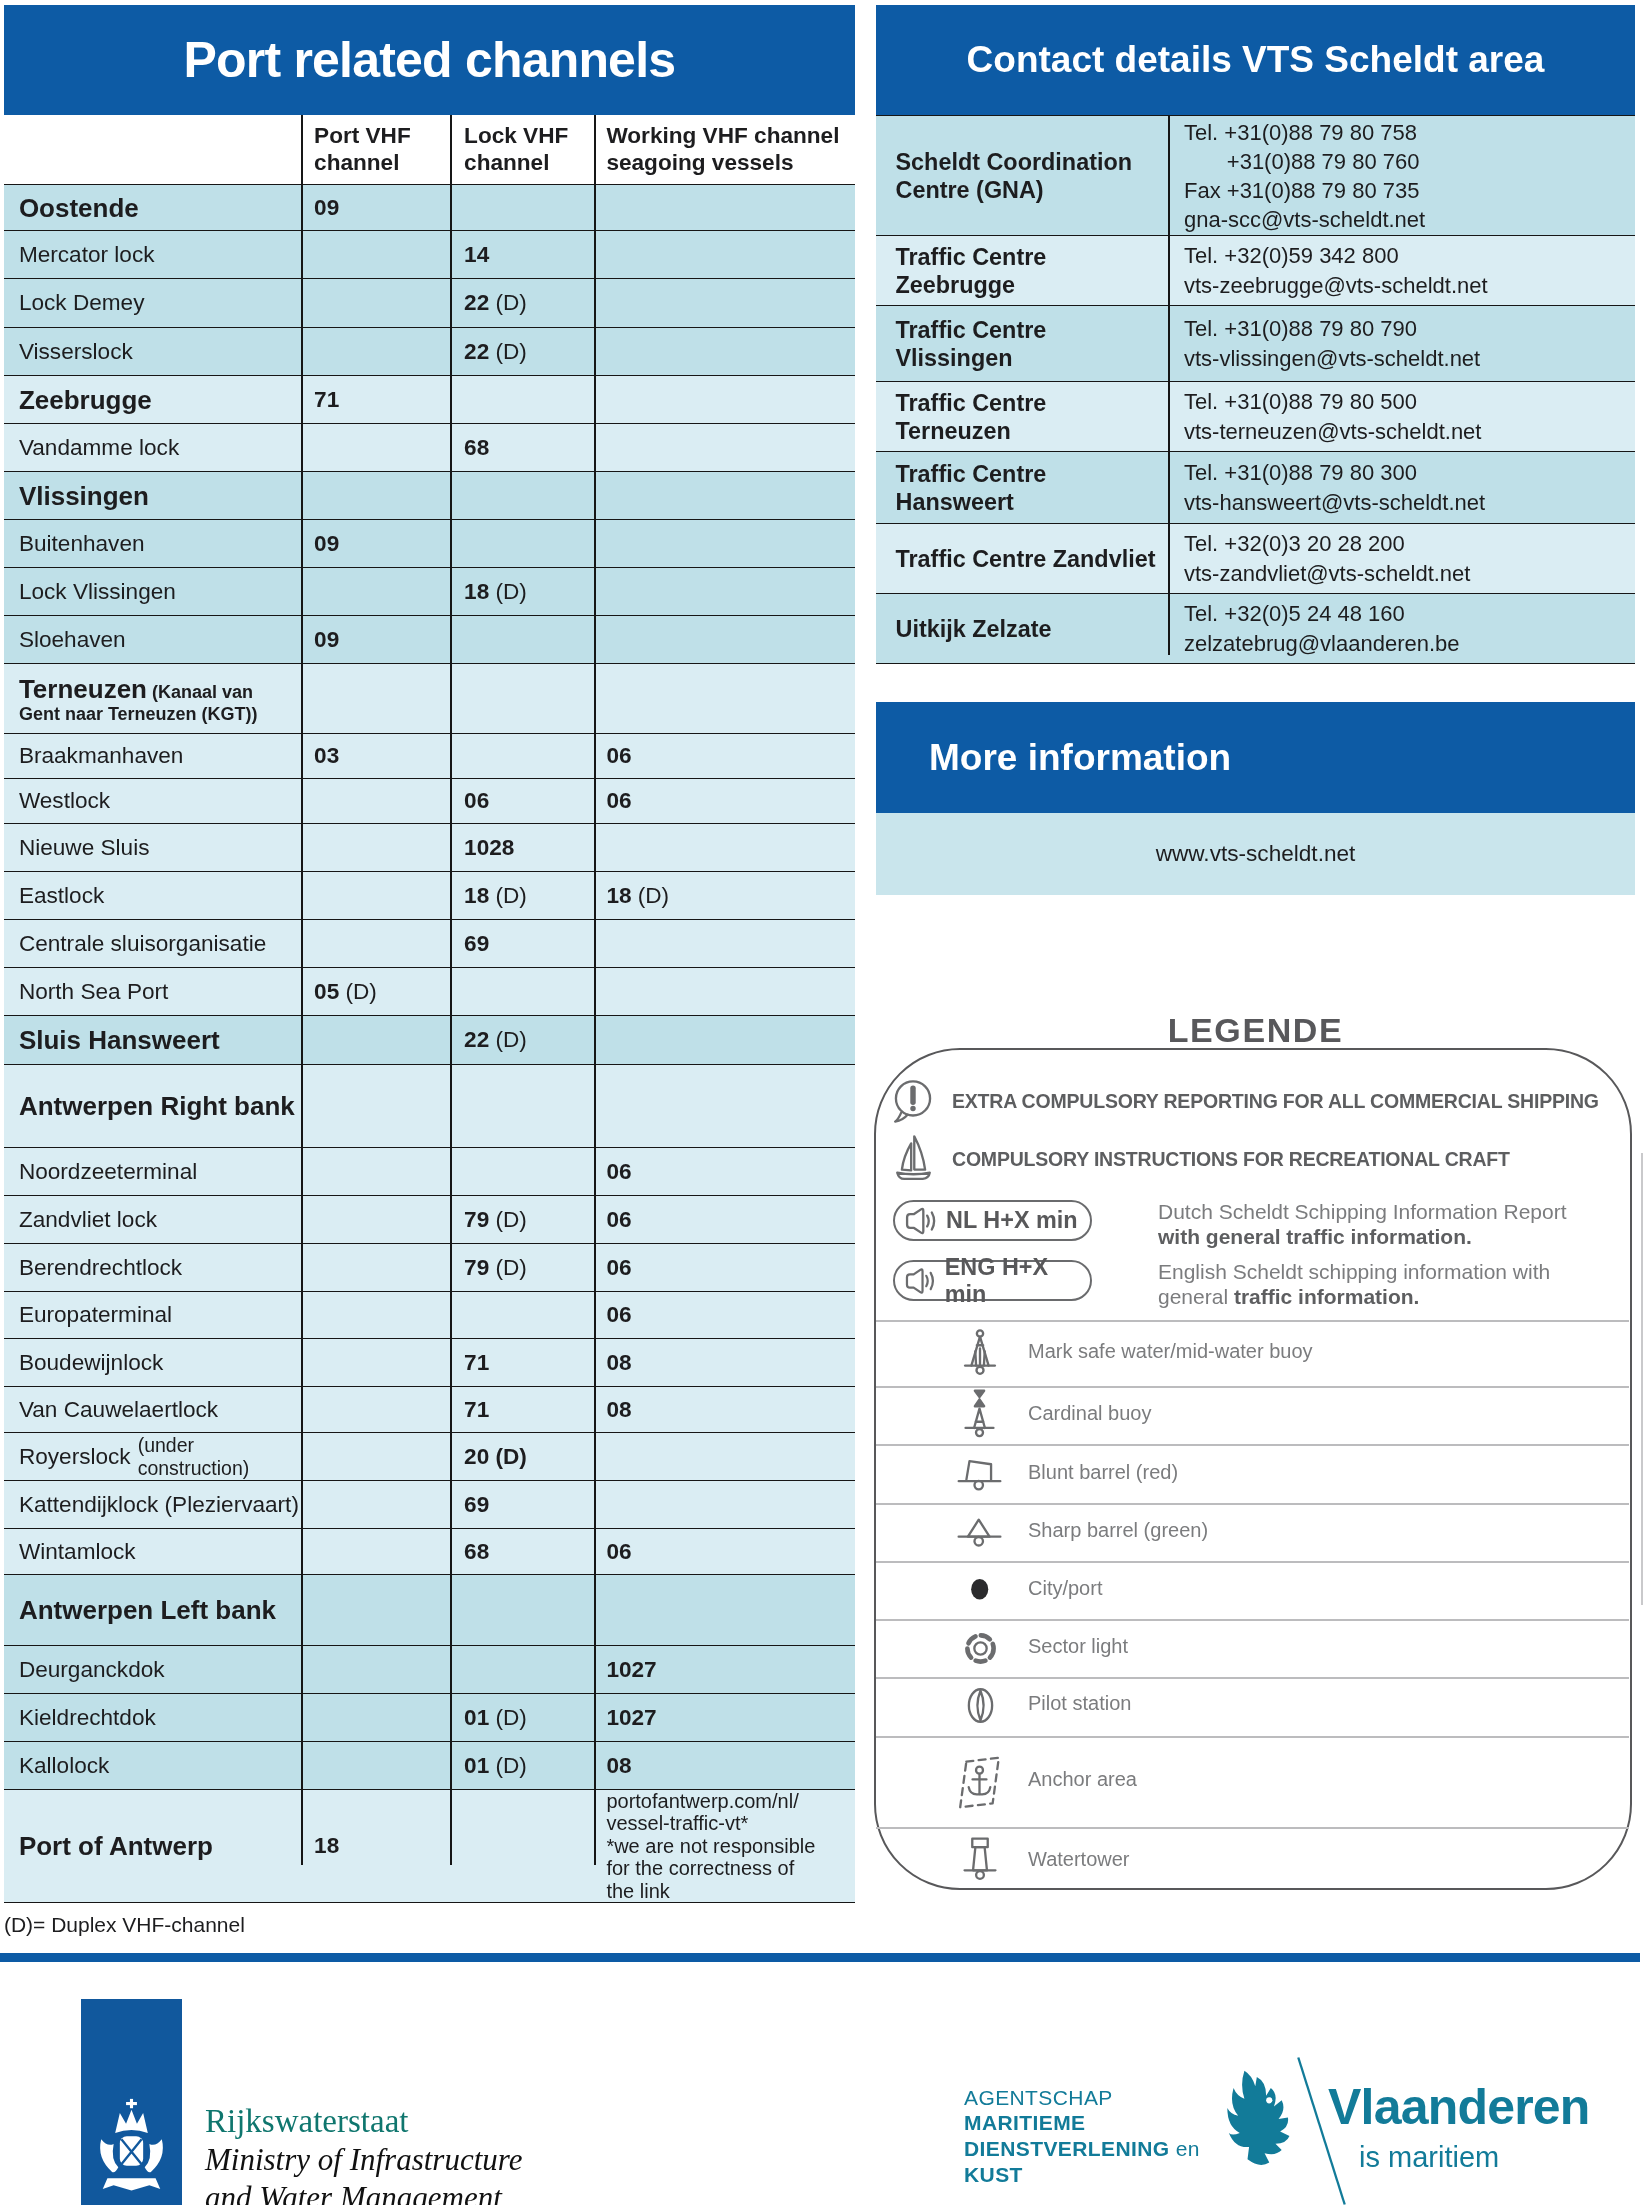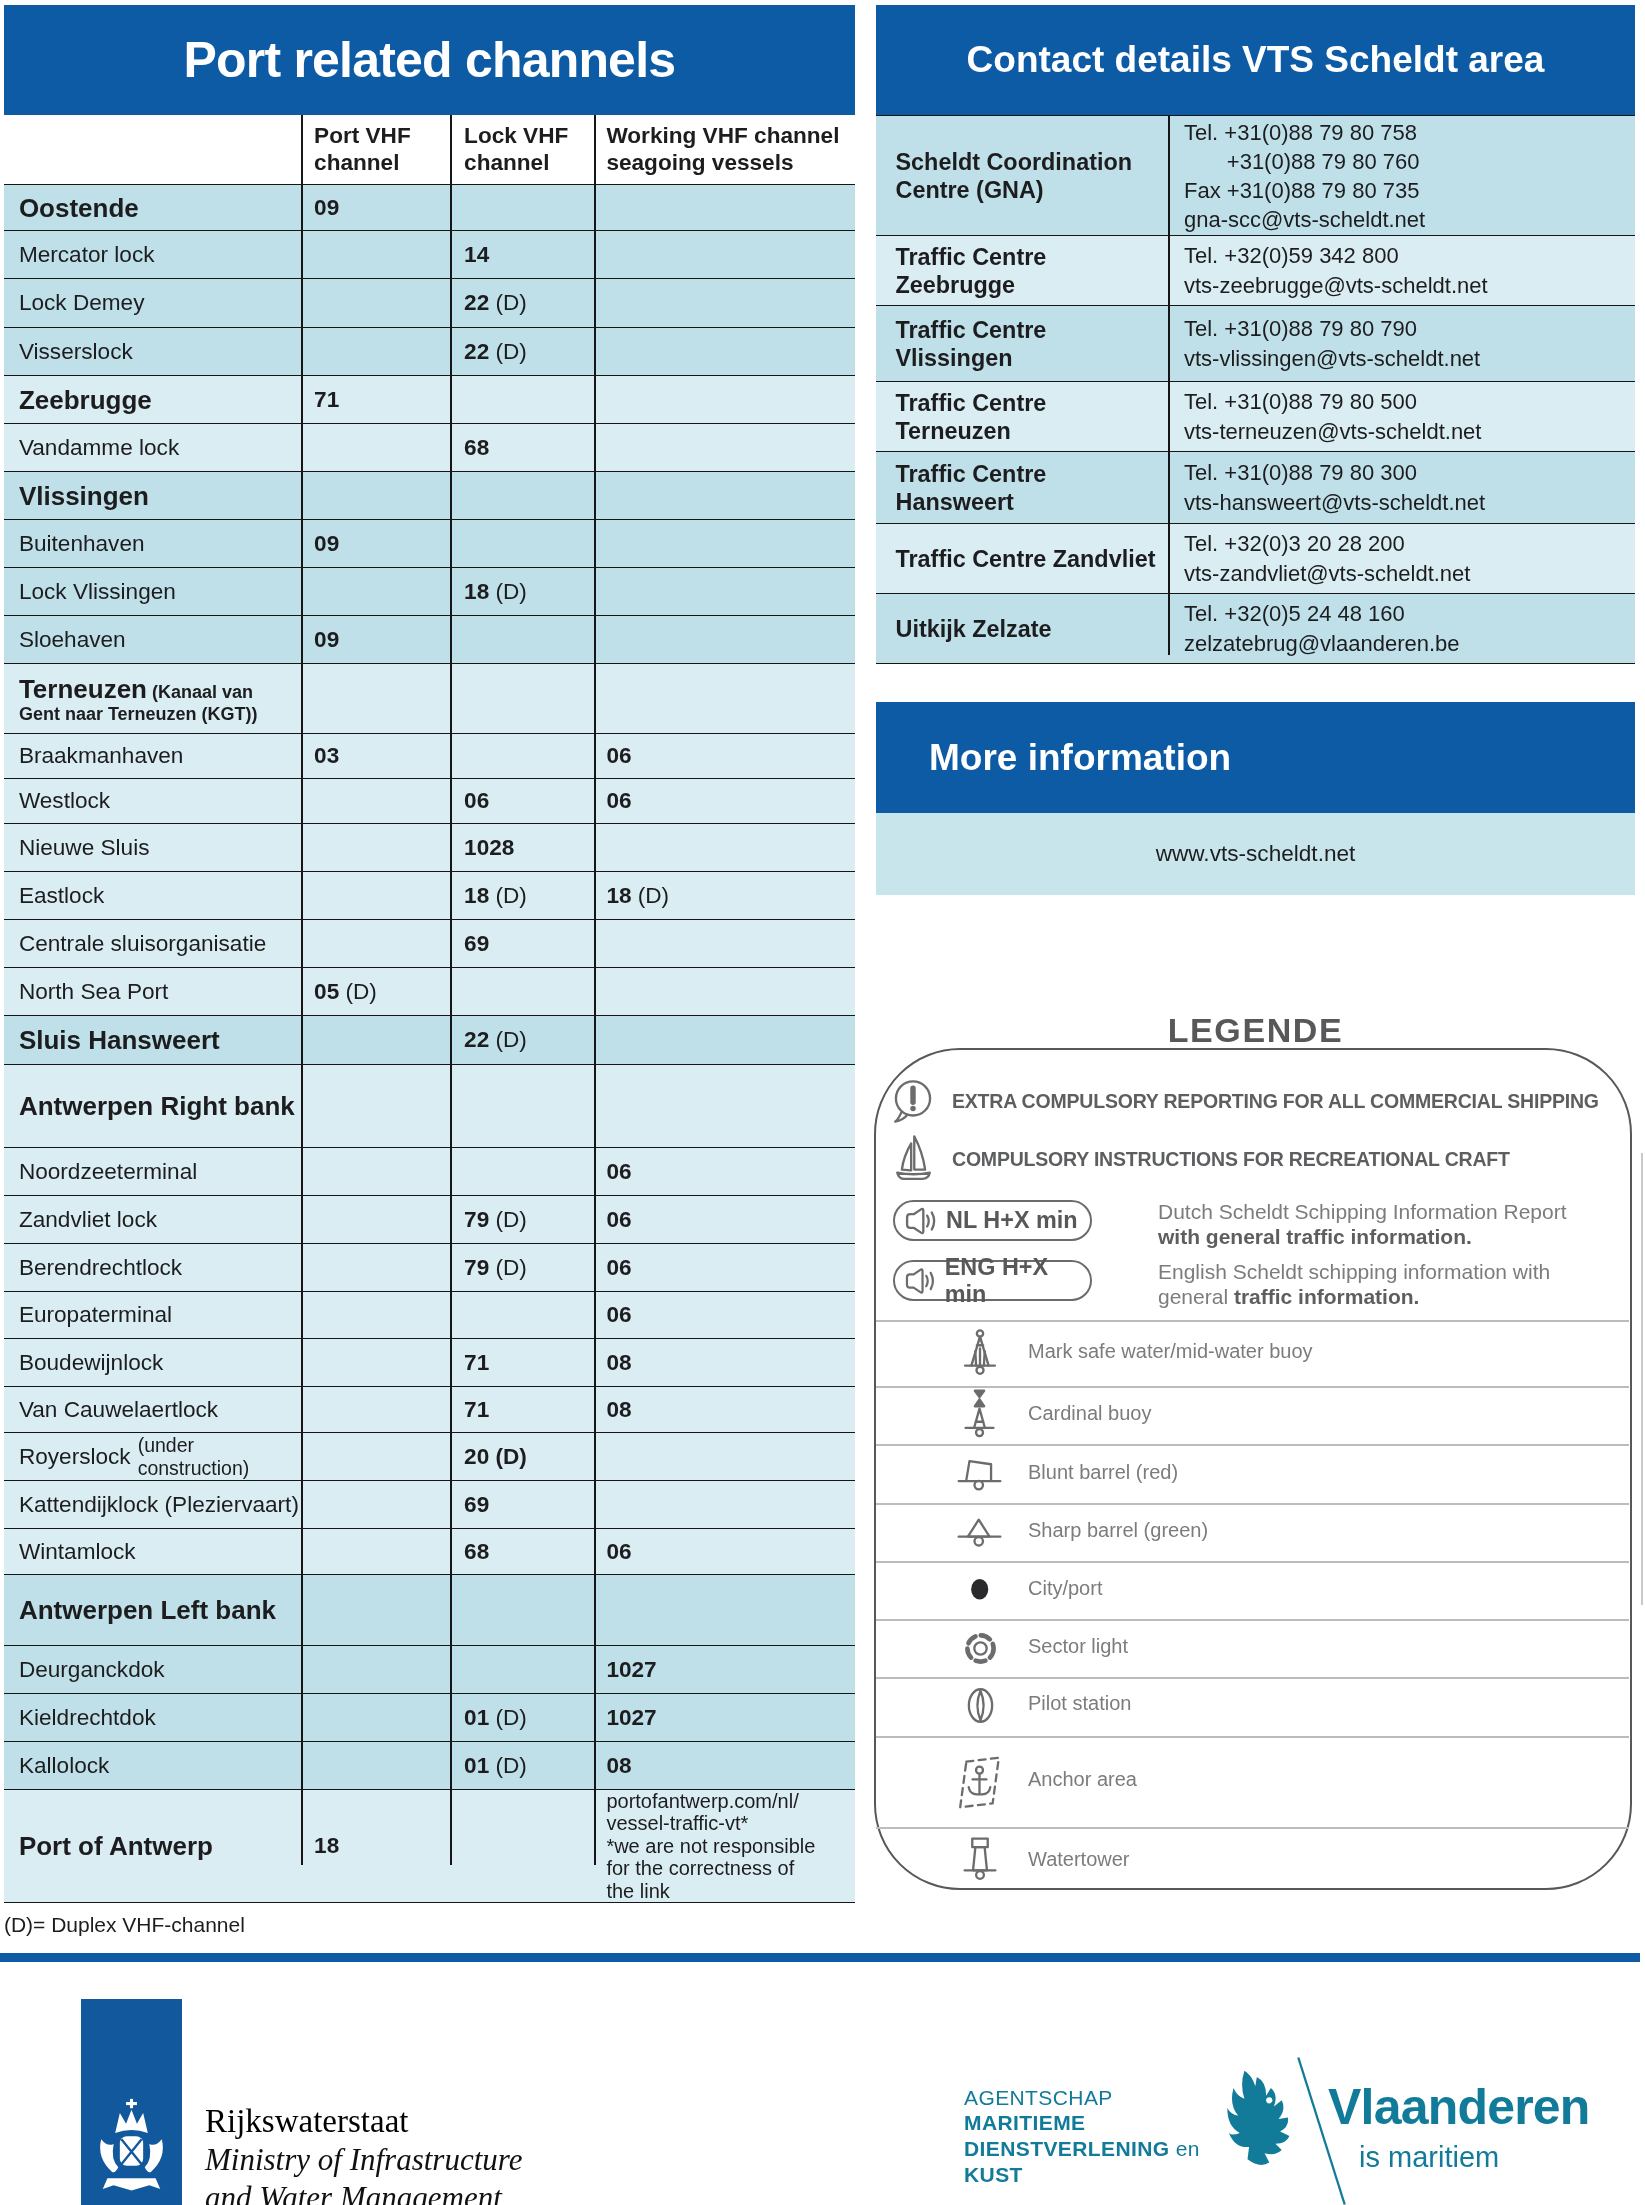--- a/index.html
+++ b/index.html
@@ -67,21 +67,21 @@
   .ginfo1{font-size:21px;color:#7b7c7e;}
   .ginfo2{font-size:21px;font-weight:700;color:#5d5e60;}
   .glabel{font-size:20px;color:#7b7c7e;}
   .licon{display:flex;align-items:center;justify-content:center;}
   svg.ic{stroke:#6b6c6e;fill:none;stroke-width:3;stroke-linecap:round;stroke-linejoin:round;}
 
   
   #bluebar{left:0;top:1953px;width:1640px;height:9.3px;background:#0d5ba5;}
   #rwsrect{left:81px;top:1999px;width:101px;height:206px;background:#11589d;}
   .serif{font-family:"Liberation Serif",serif;}
-  #rws1{left:205px;top:2103px;font-size:33px;color:#000000;}
+  #rws1{left:205px;top:2103px;font-size:33px;color:#0f766e;}
   #rws2{left:205px;top:2142px;font-size:31px;font-style:italic;color:#111;}
   #rws3{left:205px;top:2180px;font-size:31px;font-style:italic;color:#111;}
   .teal{color:#127b99;}
   .mdk{left:964px;font-size:21px;letter-spacing:0.4px;}
   #vlaand{left:1328px;top:2078px;font-size:50px;font-weight:700;letter-spacing:-0.8px;}
   #vlaand2{left:1359px;top:2141px;font-size:29px;}
   #edgeline{left:1641px;top:1153px;width:1.6px;height:452px;background:#c9c9cb;}
 </style>
 </head>
 <body>

